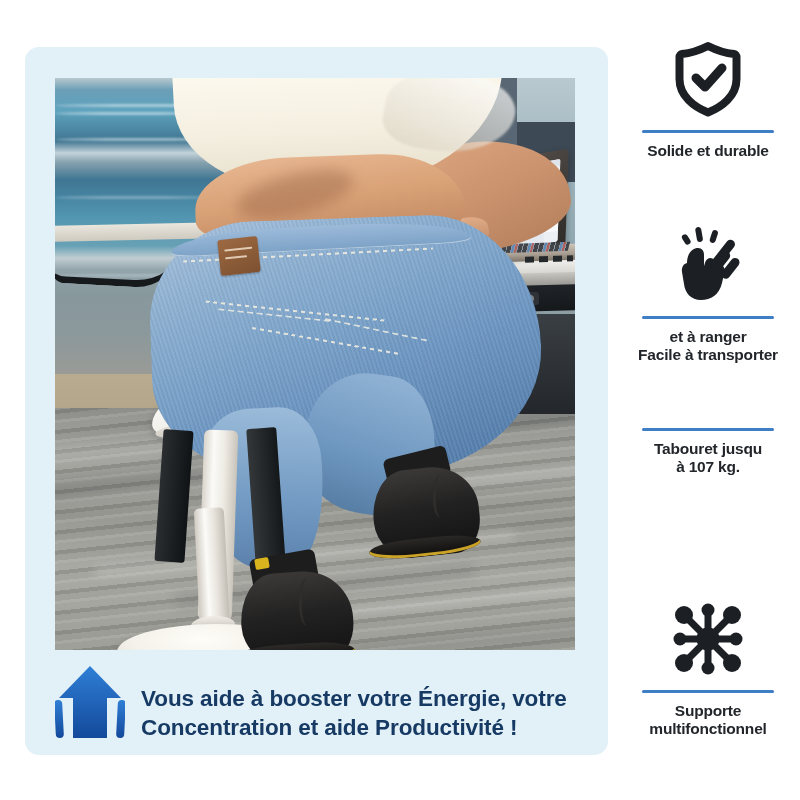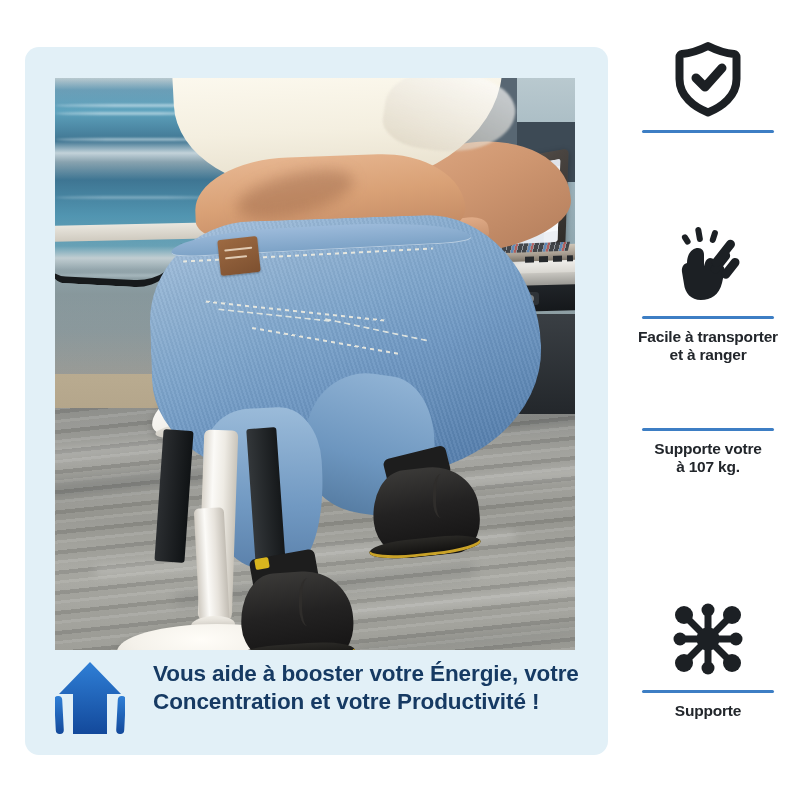--- a/index.html
+++ b/index.html
@@ -540,22 +540,22 @@
   }
 
   
   .caption {
     position: absolute;
     left: 55px;
     top: 660px;
     width: 530px;
     height: 82px;
     display: flex;
-    align-items: flex-start;
-    gap: 28px;
+    align-items: flex-end;
+    gap: 16px;
   }
   .caption-arrow { width: 70px; height: 78px; flex: 0 0 70px; }
   .caption-text {
     font-size: 22.5px;
     font-weight: bold;
     line-height: 1.26;
     color: #163a63;
     letter-spacing: -0.1px;
   }
 
@@ -719,34 +719,35 @@
           <stop offset="0%" stop-color="#2f7fd6"></stop>
           <stop offset="100%" stop-color="#13499b"></stop>
         </linearGradient>
       </defs>
       <path d="M35 2 L66 34 L52 34 L52 74 L18 74 L18 34 L4 34 Z" fill="url(#arrGrad)"></path>
       <rect x="0" y="36" width="8" height="38" rx="4" fill="url(#arrGrad)" transform="rotate(-3 4 55)"></rect>
       <rect x="62" y="36" width="8" height="38" rx="4" fill="url(#arrGrad)" transform="rotate(3 66 55)"></rect>
     </svg>
     <div class="caption-text">
       <div>Vous aide à booster votre Énergie, votre</div>
-      <div>Concentration et votre Productivité !</div>
+      <div>Concentration et aide Productivité !</div>
     </div>
   </div>
 
   <div class="features">
 
     <div class="feature" style="top:0px;">
       <div class="feature-icon">
         <svg width="72" height="76" viewBox="0 0 72 76">
           <path d="M36 5 C36 5 50 12 62 13 C63.5 13.2 64.5 14.4 64.5 16 L64.5 38 C64.5 55 50 66 36 71.5 C22 66 7.5 55 7.5 38 L7.5 16 C7.5 14.4 8.5 13.2 10 13 C22 12 36 5 36 5 Z" fill="none" stroke="#1c2024" stroke-width="8" stroke-linejoin="round"></path>
           <path d="M24 37 L33 46 L50 27" fill="none" stroke="#1c2024" stroke-width="9" stroke-linecap="round" stroke-linejoin="round"></path>
         </svg>
       </div>
       <div class="feature-rule"></div>
+      <div class="feature-label">Solide et durable</div>
     </div>
 
     <div class="feature" style="top:186px;">
       <div class="feature-icon">
         <svg width="78" height="76" viewBox="0 0 78 76">
           <g fill="#1c2024">
             <rect x="27" y="0" width="6" height="15" rx="3" transform="rotate(-10 30 7)"></rect>
             <rect x="42" y="3" width="6" height="13" rx="3" transform="rotate(18 45 9)"></rect>
             <rect x="14" y="7" width="6" height="11" rx="3" transform="rotate(-32 17 12)"></rect>
             <path d="M18 36 C18 26 24 21 29 21 C33 21 35 24 35 28 L35 40
@@ -755,29 +756,29 @@
                      L53 56 C50 68 42 73 32 73 C22 73 16 66 15 57
                      L13 45 C12.4 41 14 37 18 36 Z"></path>
             <rect x="47" y="22" width="9" height="26" rx="4.5" transform="rotate(38 51 35)"></rect>
             <rect x="57" y="29" width="9" height="24" rx="4.5" transform="rotate(38 61 41)"></rect>
             <rect x="50" y="10" width="9" height="32" rx="4.5" transform="rotate(38 54 26)"></rect>
           </g>
         </svg>
       </div>
       <div class="feature-rule"></div>
       <div class="feature-label">
+        <div>et à ranger</div>
         <div>Facile à transporter</div>
-        <div>et à ranger</div>
       </div>
     </div>
 
     <div class="feature" style="top:376px;">
       <div class="feature-rule"></div>
       <div class="feature-label">
-        <div>Supporte votre</div>
+        <div>Tabouret jusqu</div>
         <div>à 107 kg.</div>
       </div>
     </div>
 
     <div class="feature" style="top:560px;">
       <div class="feature-icon">
         <svg width="80" height="78" viewBox="0 0 80 78">
           <g stroke="#1c2024" stroke-width="7" stroke-linecap="round">
             <line x1="40" y1="39" x2="40" y2="12"></line>
             <line x1="40" y1="39" x2="40" y2="66"></line>
@@ -797,17 +798,18 @@
             <circle cx="16" cy="15" r="9"></circle>
             <circle cx="64" cy="15" r="9"></circle>
             <circle cx="16" cy="63" r="9"></circle>
             <circle cx="64" cy="63" r="9"></circle>
           </g>
         </svg>
       </div>
       <div class="feature-rule"></div>
       <div class="feature-label">
         <div>Supporte</div>
+        <div>multifonctionnel</div>
       </div>
     </div>
 
   </div>
 </div>
 
 </body></html>

